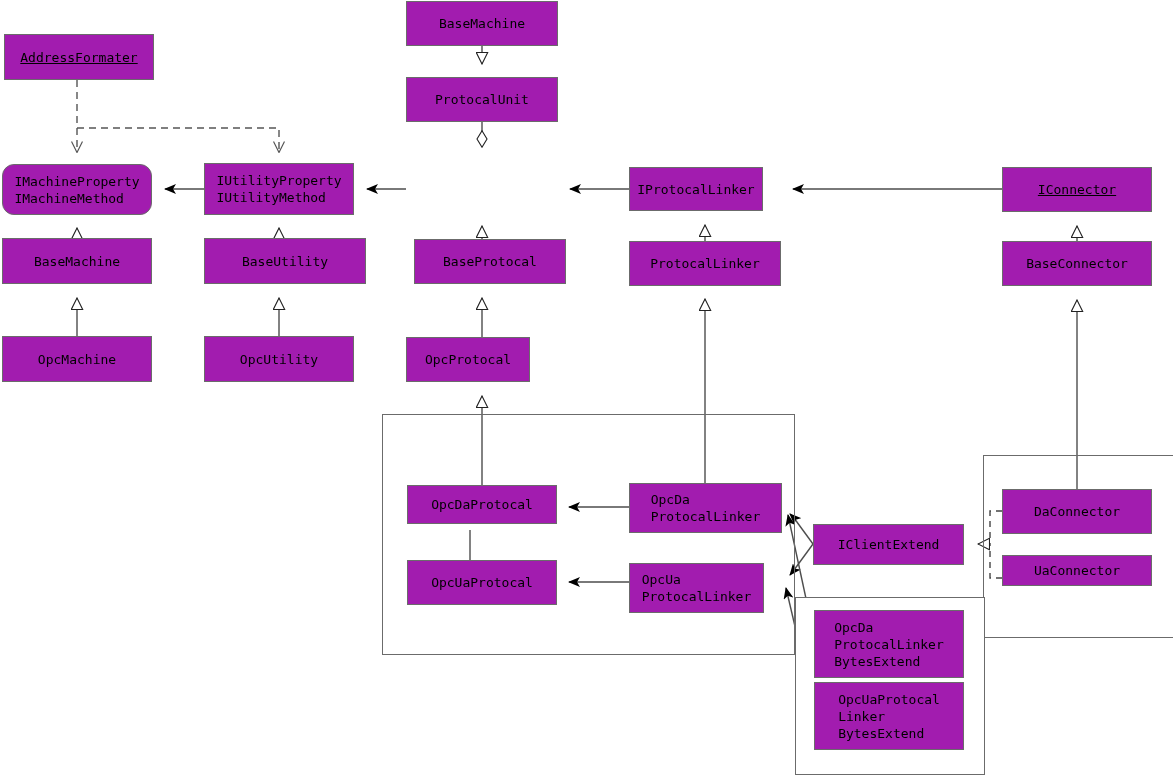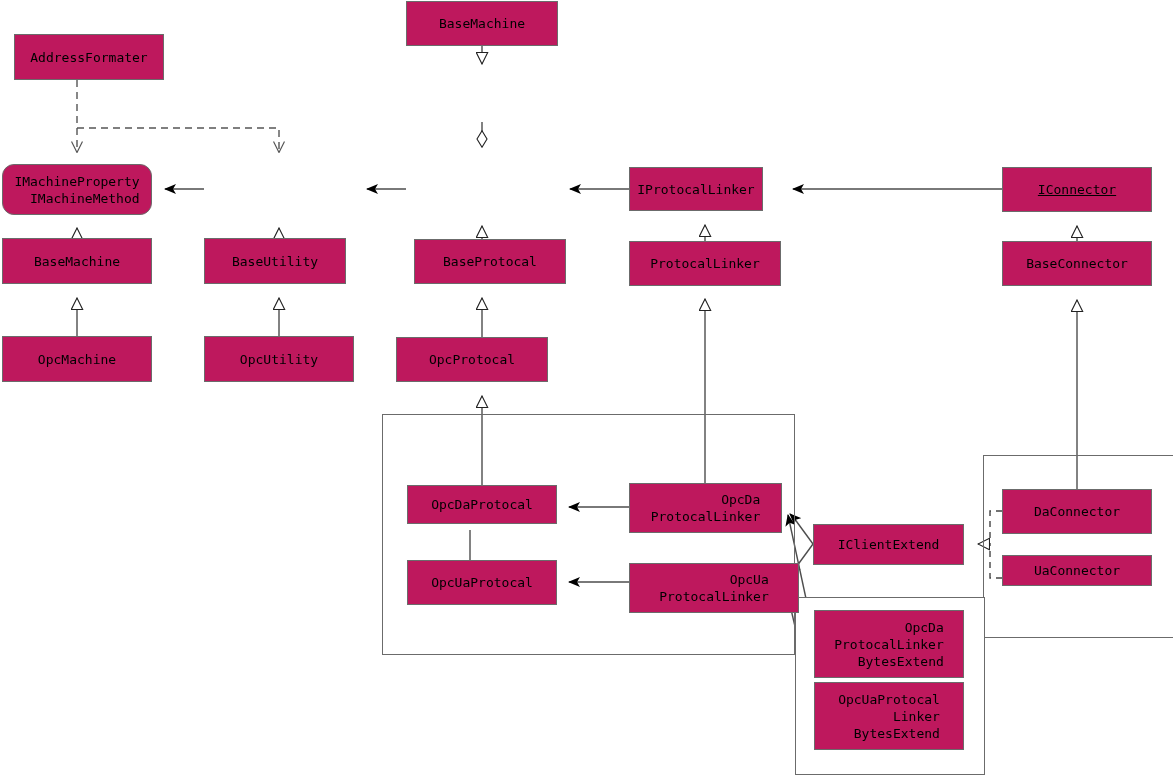--- a/index.html
+++ b/index.html
@@ -21,25 +21,25 @@
     position: absolute;
     left: 0;
     top: 0;
     width: 1173px;
     height: 776px;
   }
   .uml-box {
     position: absolute;
     box-sizing: border-box;
     border: 1px solid #6b6b6b;
-    background: #be185d;
+    background: #a21caf;
     display: flex;
     align-items: center;
     justify-content: center;
-    text-align: right;
+    text-align: left;
     font-family: "DejaVu Sans Mono", "Liberation Mono", monospace;
     font-size: 13px;
     line-height: 17px;
     color: #000000;
     white-space: pre-line;
     z-index: 5;
   }
   .group-box {
     position: absolute;
     box-sizing: border-box;
@@ -120,58 +120,61 @@
       <path d="M77,128 L279,128 L279,152" marker-end="url(#openArrow)"></path>
     </g>
 
     <g stroke="#444444" stroke-width="1.4" fill="none" stroke-dasharray="6,5">
       <path d="M1002,511 L990,511 L990,544"></path>
       <path d="M1002,578 L990,578 L990,544"></path>
       <line x1="990" y1="544" x2="978" y2="544" marker-end="url(#hollowTri)"></line>
     </g>
   </svg>
 
-  <div class="uml-box" style="left:14px; top:34px; width:150px; height:46px;">AddressFormater</div>
+  <div class="uml-box" style="left:4px; top:34px; width:150px; height:46px;text-decoration:underline;">AddressFormater</div>
 
   <div class="uml-box" style="left:406px; top:1px; width:152px; height:45px;">BaseMachine</div>
 
+  <div class="uml-box" style="left:406px; top:77px; width:152px; height:45px;">ProtocalUnit</div>
 
   <div class="uml-box" style="left:2px; top:164px; width:150px; height:51px;border-radius:12px;">IMachineProperty
 IMachineMethod</div>
 
+  <div class="uml-box" style="left:204px; top:163px; width:150px; height:52px;">IUtilityProperty
+IUtilityMethod</div>
 
 
   <div class="uml-box" style="left:629px; top:167px; width:134px; height:44px;">IProtocalLinker</div>
 
   <div class="uml-box" style="left:1002px; top:167px; width:150px; height:45px;text-decoration:underline;">IConnector</div>
 
   <div class="uml-box" style="left:2px; top:238px; width:150px; height:46px;">BaseMachine</div>
 
-  <div class="uml-box" style="left:204px; top:238px; width:142px; height:46px;">BaseUtility</div>
+  <div class="uml-box" style="left:204px; top:238px; width:162px; height:46px;">BaseUtility</div>
 
   <div class="uml-box" style="left:406px; top:239px; width:152px; height:45px;margin-left:8px;">BaseProtocal</div>
 
   <div class="uml-box" style="left:629px; top:241px; width:152px; height:45px;">ProtocalLinker</div>
 
   <div class="uml-box" style="left:1002px; top:241px; width:150px; height:45px;">BaseConnector</div>
 
   <div class="uml-box" style="left:2px; top:336px; width:150px; height:46px;">OpcMachine</div>
 
   <div class="uml-box" style="left:204px; top:336px; width:150px; height:46px;">OpcUtility</div>
 
-  <div class="uml-box" style="left:396px; top:337px; width:152px; height:45px;">OpcProtocal</div>
+  <div class="uml-box" style="left:406px; top:337px; width:124px; height:45px;">OpcProtocal</div>
 
   <div class="uml-box" style="left:407px; top:485px; width:150px; height:39px;">OpcDaProtocal</div>
 
   <div class="uml-box" style="left:407px; top:560px; width:150px; height:45px;">OpcUaProtocal</div>
 
   <div class="uml-box" style="left:629px; top:483px; width:153px; height:50px;">OpcDa
 ProtocalLinker</div>
 
-  <div class="uml-box" style="left:629px; top:563px; width:170px; height:50px;">OpcUa
+  <div class="uml-box" style="left:629px; top:563px; width:135px; height:50px;">OpcUa
 ProtocalLinker</div>
 
   <div class="uml-box" style="left:813px; top:524px; width:151px; height:41px;">IClientExtend</div>
 
   <div class="uml-box" style="left:1002px; top:489px; width:150px; height:45px;">DaConnector</div>
 
   <div class="uml-box" style="left:1002px; top:555px; width:150px; height:31px;">UaConnector</div>
 
   <div class="uml-box" style="left:814px; top:610px; width:150px; height:68px;">OpcDa
 ProtocalLinker

